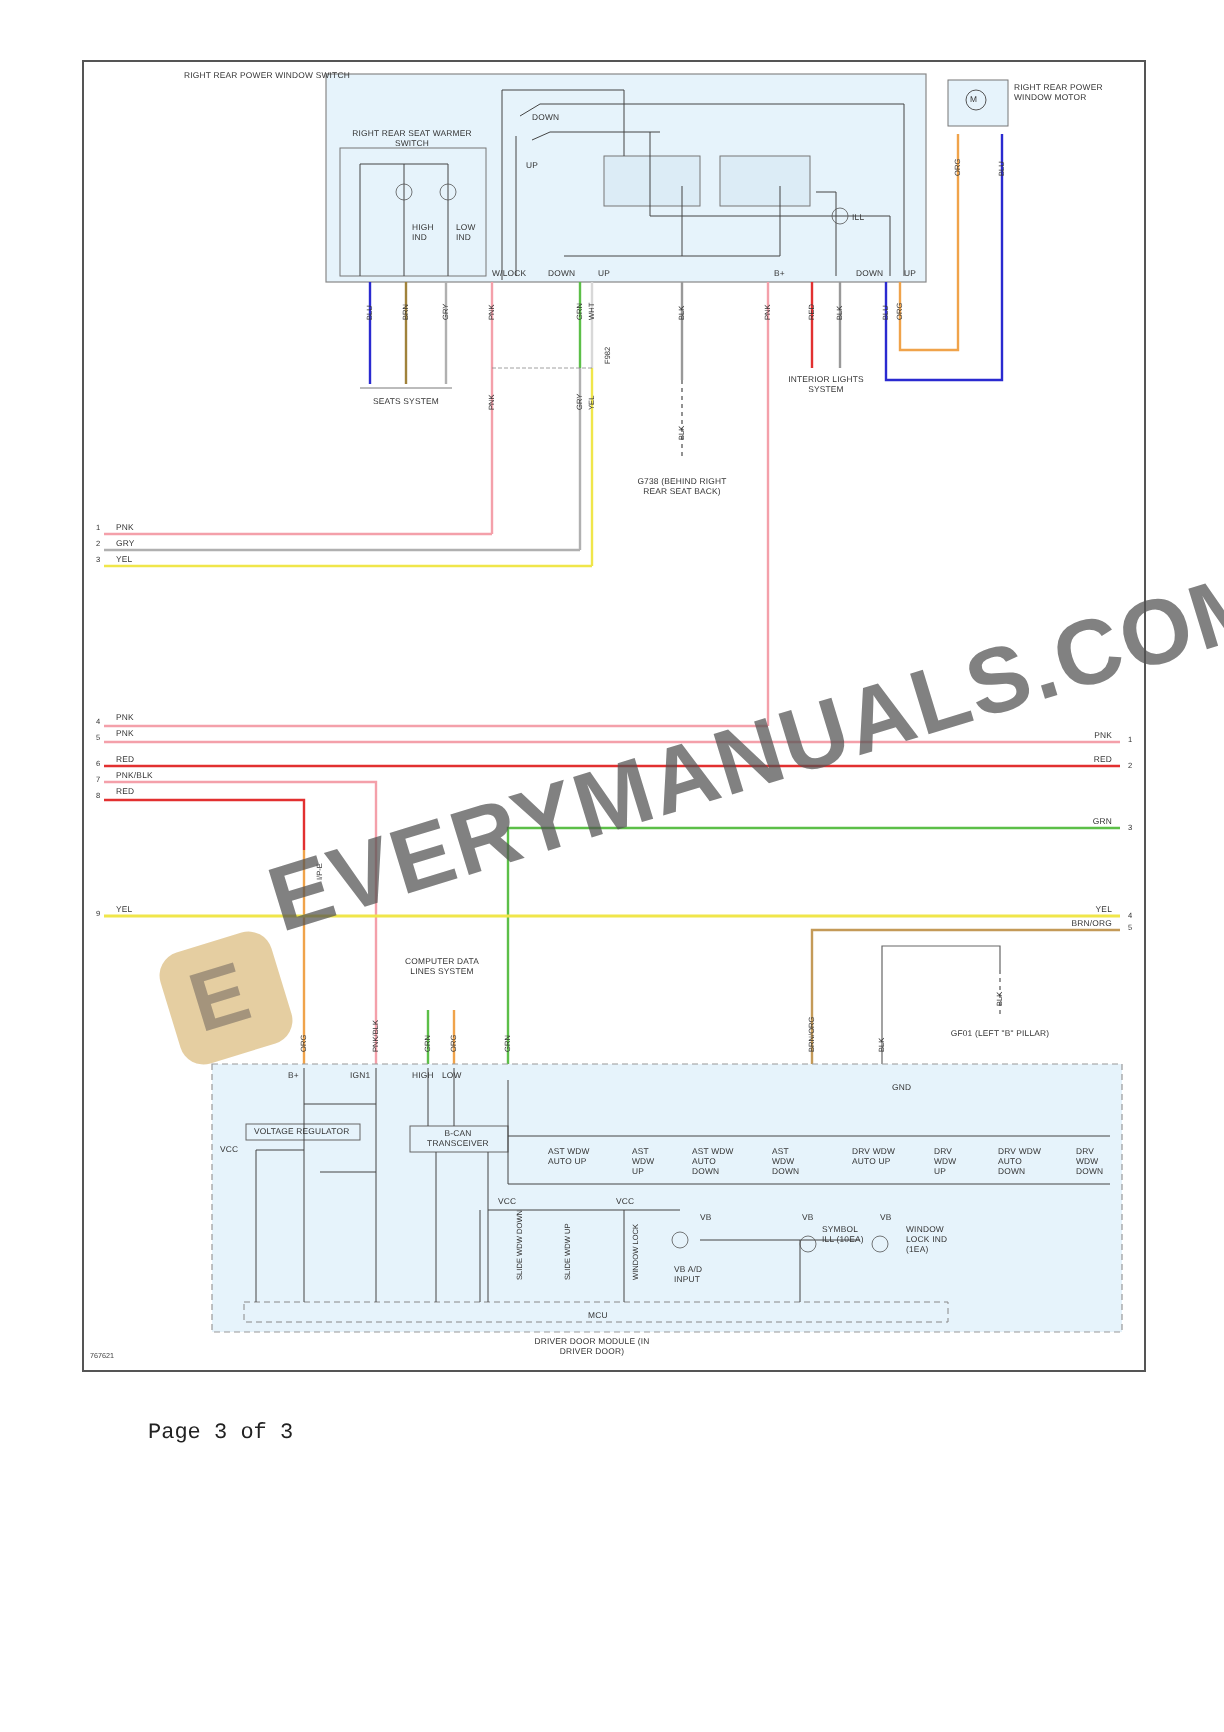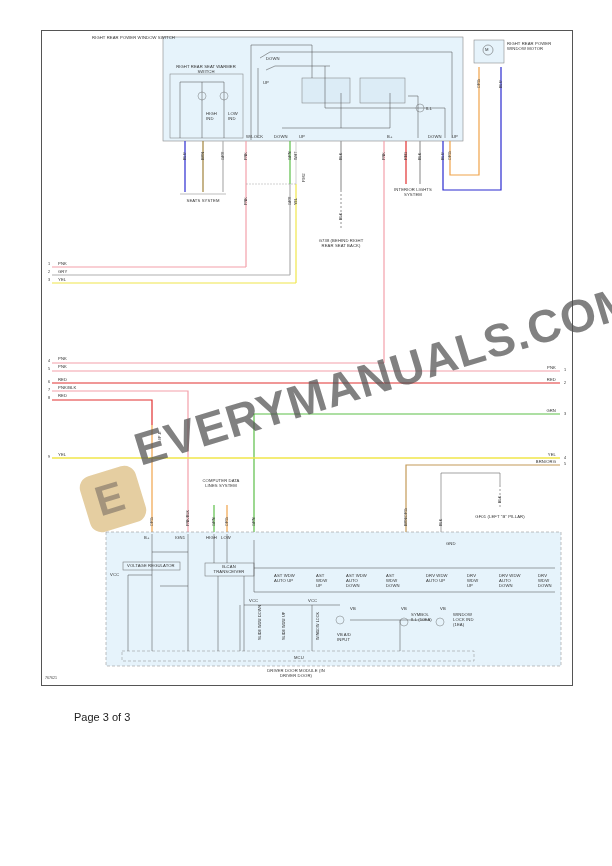--- a/index.html
+++ b/index.html
@@ -4,21 +4,21 @@
 <style>
   html,body{margin:0;padding:0;background:#ffffff;}
   body{width:612px;height:866px;position:relative;overflow:hidden;font-family:"Liberation Sans",sans-serif;}
   .sheet{position:absolute;left:41px;top:30px;width:530px;height:654px;border:1px solid #555;background:#fff;}
   svg{position:absolute;left:0;top:0;}
   .lbl{position:absolute;font-family:"Liberation Sans",sans-serif;font-size:4.2px;color:#333;line-height:5px;white-space:nowrap;letter-spacing:0.1px;}
   .lbl.c{text-align:center;transform:translateX(-50%);}
   .lbl.r{text-align:right;}
   .vlbl{position:absolute;font-family:"Liberation Sans",sans-serif;font-size:3.8px;color:#333;white-space:nowrap;transform-origin:0 0;transform:rotate(-90deg);}
   .pin{position:absolute;font-family:"Liberation Sans",sans-serif;font-size:3.8px;color:#333;}
-  .page-footer{position:absolute;left:30px;top:711px;font-size:11px;color:#222;font-family:Liberation Sans, sans-serif;padding-left:44px;}
+  .page-footer{position:absolute;left:30px;top:711px;font-size:11px;color:#222;font-family:Liberation Mono, monospace;padding-left:44px;}
   .wm-text{position:absolute;left:128px;top:425px;font-family:"Liberation Sans",sans-serif;font-weight:bold;font-size:46px;color:rgba(80,80,80,0.72);transform:rotate(-17deg);transform-origin:0 0;letter-spacing:1px;white-space:nowrap;}
   .wm-logo{position:absolute;left:84px;top:470px;width:58px;height:58px;border-radius:12px;background:rgba(220,190,130,0.75);transform:rotate(-17deg);}
   .wm-logo span{position:absolute;left:12px;top:4px;font-size:42px;font-weight:bold;color:rgba(120,110,100,0.6);font-family:"Liberation Sans",sans-serif;}
   .code{position:absolute;left:45px;top:676px;font-size:3.6px;color:#444;}
 </style>
 </head>
 <body>
 
 <div class="sheet"></div>
 

